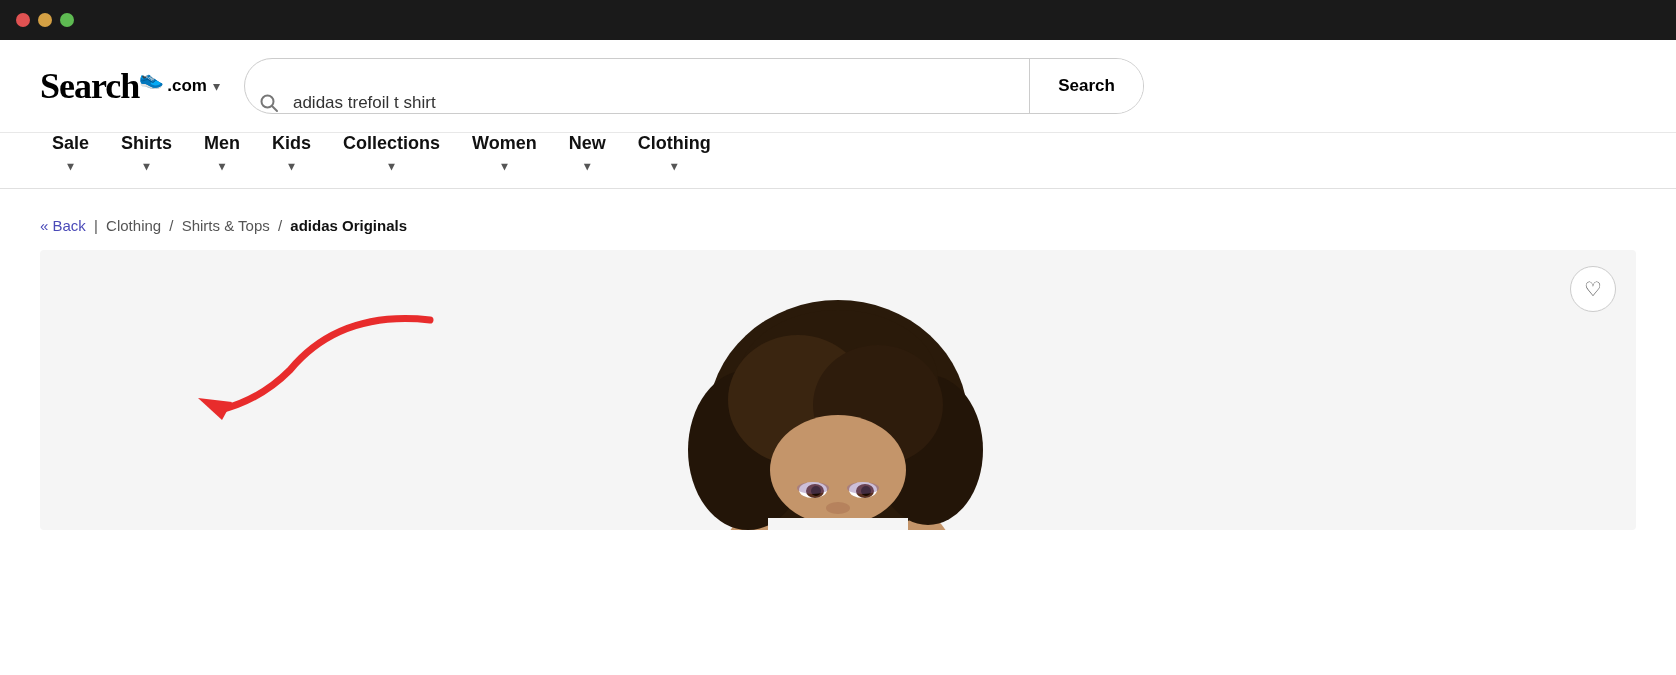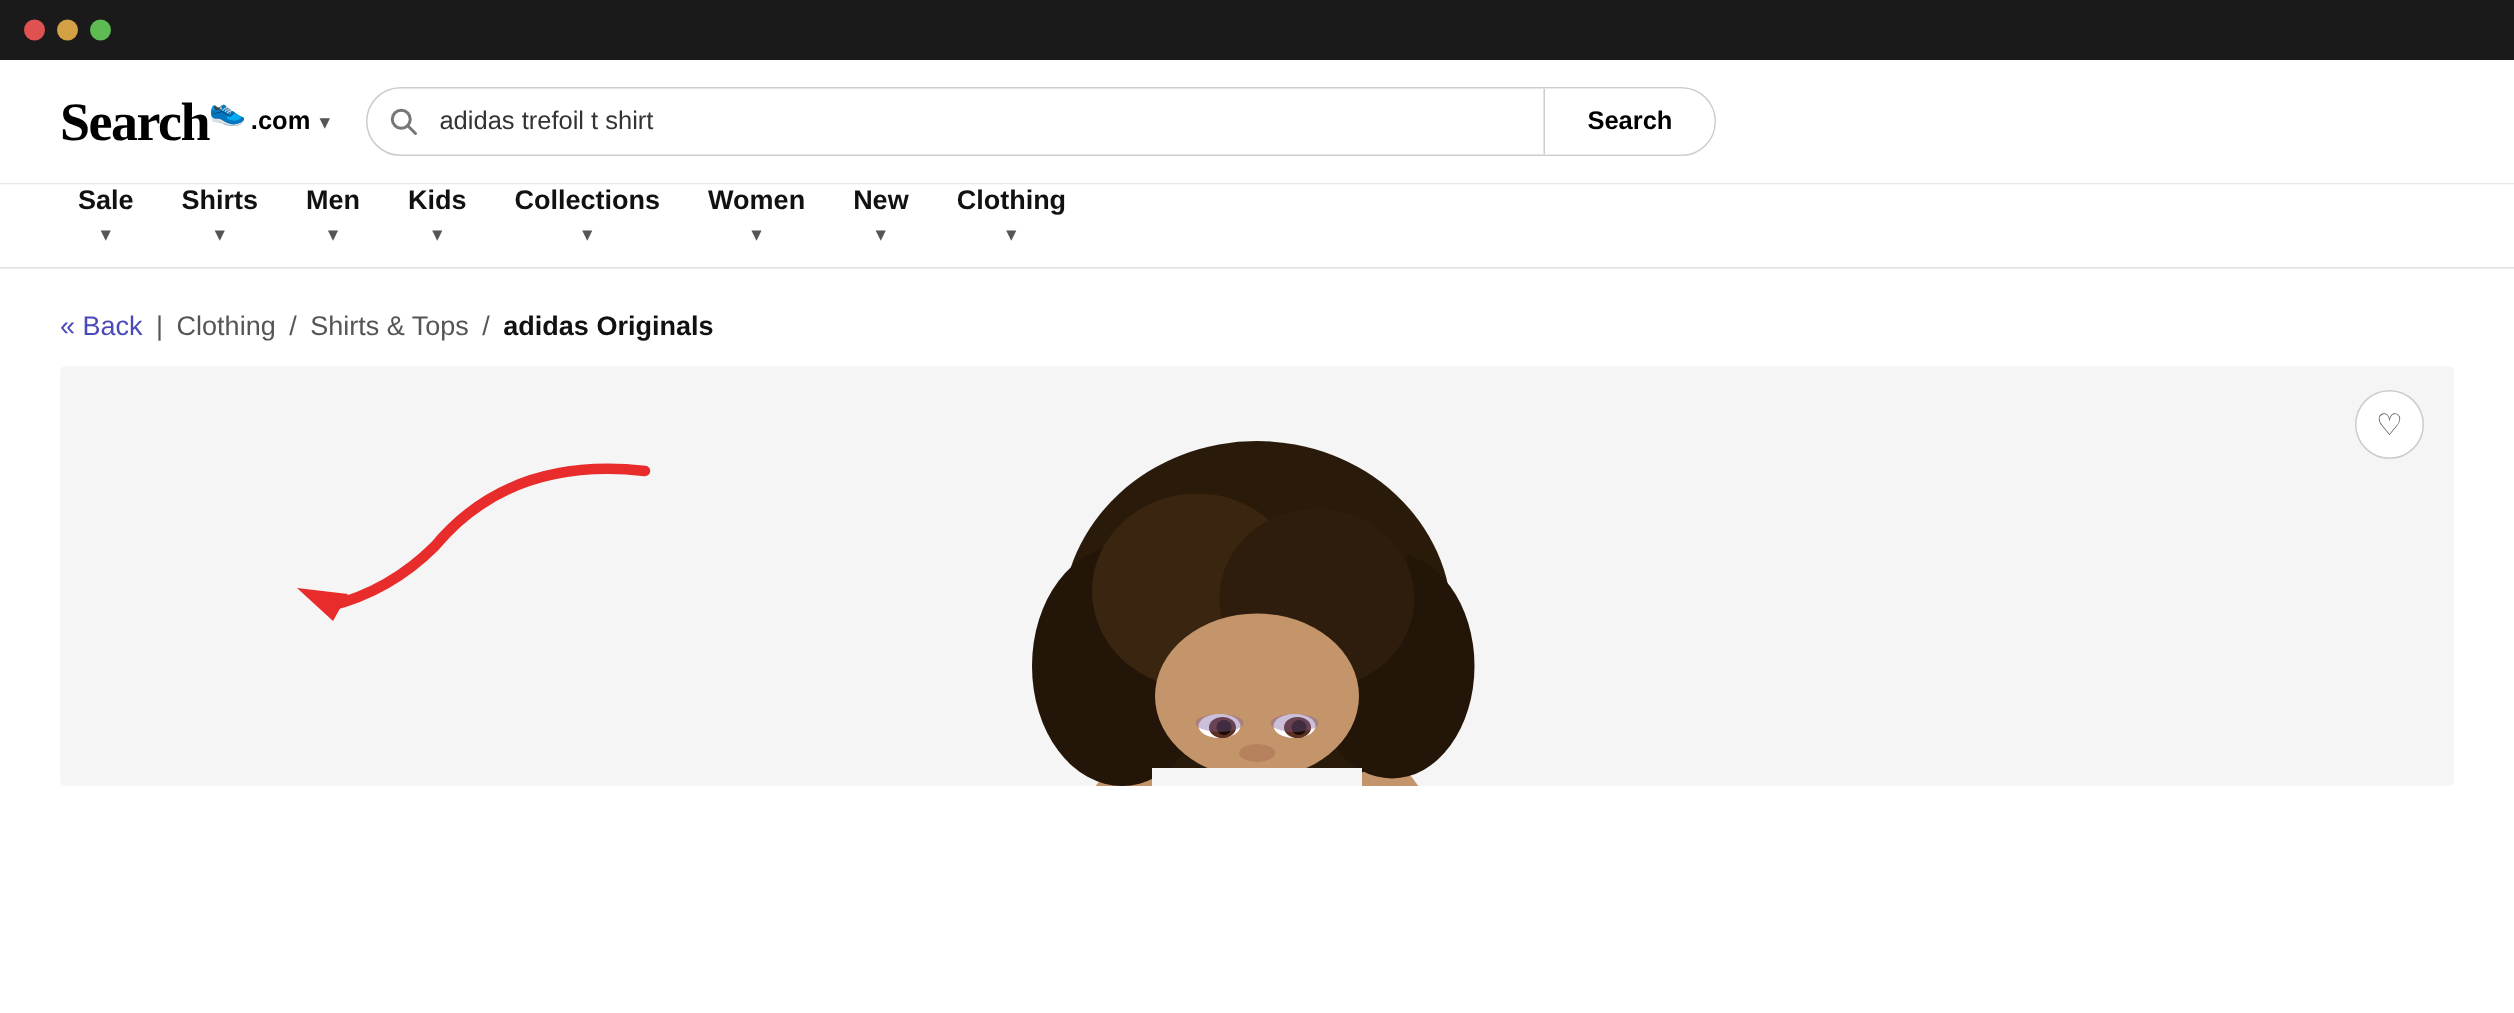--- a/index.html
+++ b/index.html
@@ -54,25 +54,25 @@
     }
     .logo-chevron {
       font-size: 14px;
       color: #555;
       cursor: pointer;
     }
     .search-bar {
       flex: 1;
       max-width: 900px;
       display: flex;
-      align-items: center;
+      align-items: flex-end;
       border: 1.5px solid #ccc;
       border-radius: 30px;
       overflow: hidden;
-      height: 46px;
+      height: 56px;
     }
     .search-icon-wrap {
       padding: 0 14px;
       display: flex;
       align-items: center;
       color: #777;
       font-size: 18px;
     }
     .search-input {
       flex: 1;
@@ -120,21 +120,21 @@
       flex-direction: column;
     }
     .nav-chevron {
       font-size: 12px;
       color: #555;
     }
 
     
     .breadcrumb-area {
       padding: 28px 40px 16px;
-      font-size: 18px;
+      font-size: 15px;
     }
     .breadcrumb-back {
       color: #4a4ab8;
       cursor: pointer;
       text-decoration: none;
     }
     .breadcrumb-sep { color: #555; margin: 0 4px; }
     .breadcrumb-link {
       color: #555;
       cursor: pointer;

